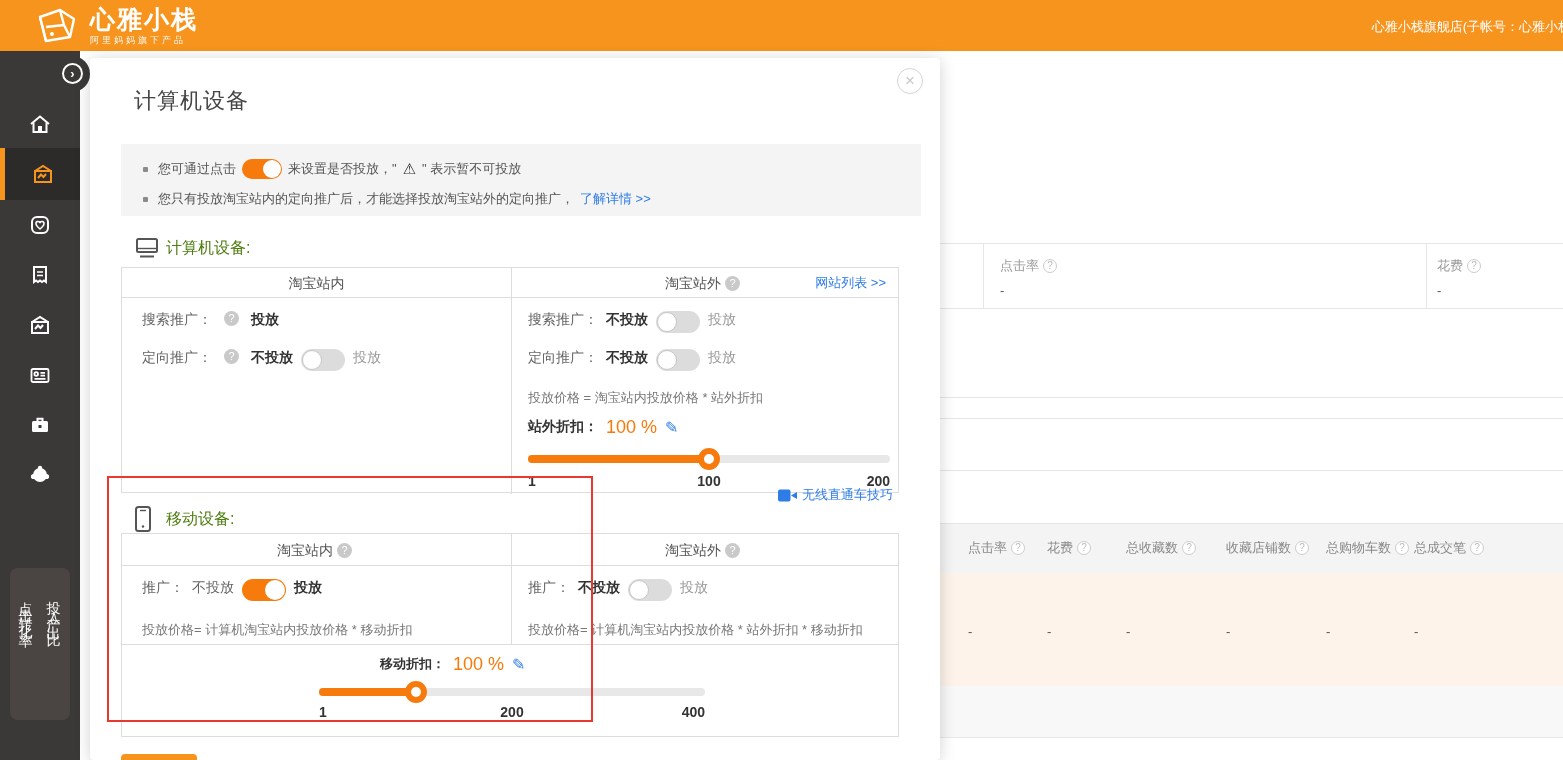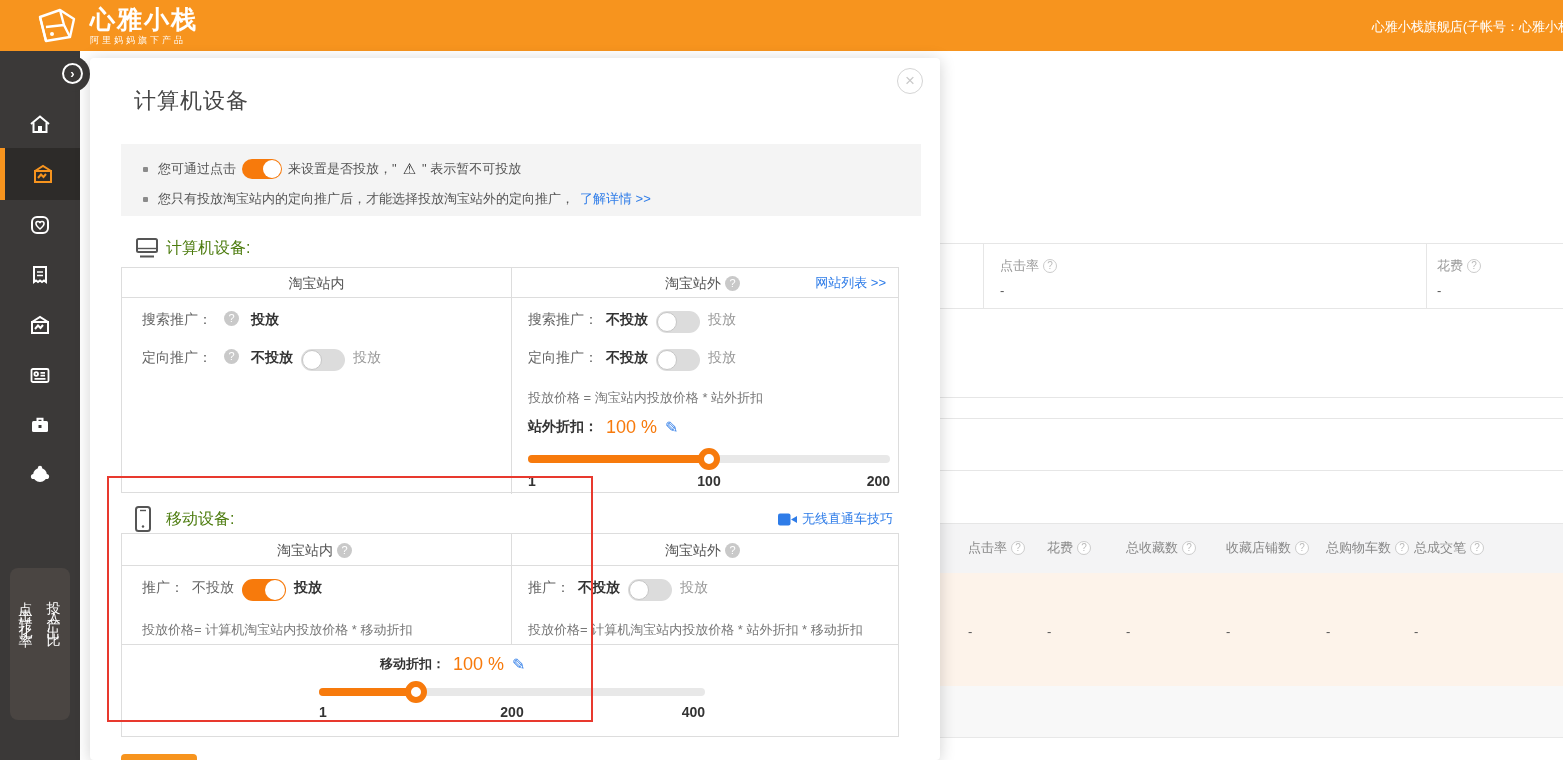--- a/index.html
+++ b/index.html
@@ -313,21 +313,21 @@
     </div>
 
     <svg class="sec-ico" style="top:447px" width="18" height="28" viewBox="0 0 18 28">
         <g fill="none" stroke="#555" stroke-width="2">
           <rect x="2" y="2" width="14" height="24" rx="2.5"></rect>
           <circle cx="9" cy="21.5" r="1.2" fill="#555" stroke="none"></circle>
           <path d="M6 5.5 H12" stroke-width="1.4"></path>
         </g>
       </svg>
     <div class="sec-title" style="top:451px">移动设备:</div>
-    <div class="hd-link" style="right:47px;top:452px">
+    <div class="hd-link" style="right:47px;top:428px">
       <svg width="19" height="13" viewBox="0 0 19 13">
           <rect x="0" y="0.5" width="12.5" height="12" rx="2" fill="#2E7CE8"></rect>
           <path d="M13 6.5 L19 3 V10 Z" fill="#2E7CE8"></path>
         </svg>
       <span>无线直通车技巧</span>
     </div>
 
     <div class="tbl" style="top:475px;height:204px">
       <div class="t-head" style="height:32px">
         <div class="t-hcell" style="left:0;width:389px;line-height:32px"><span>淘宝站内</span><span class="qs">?</span></div>

